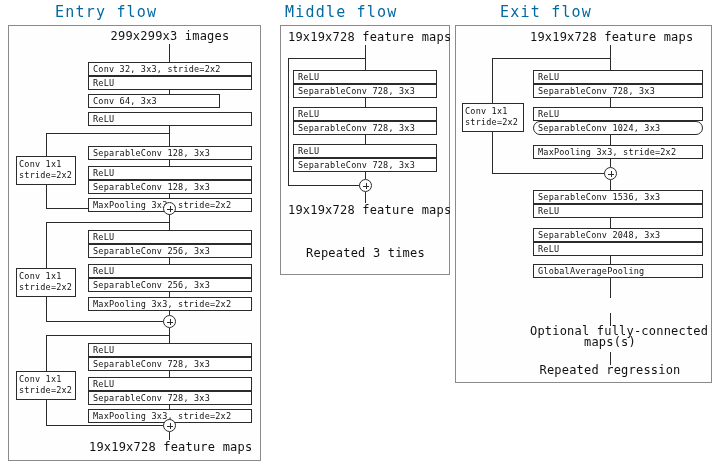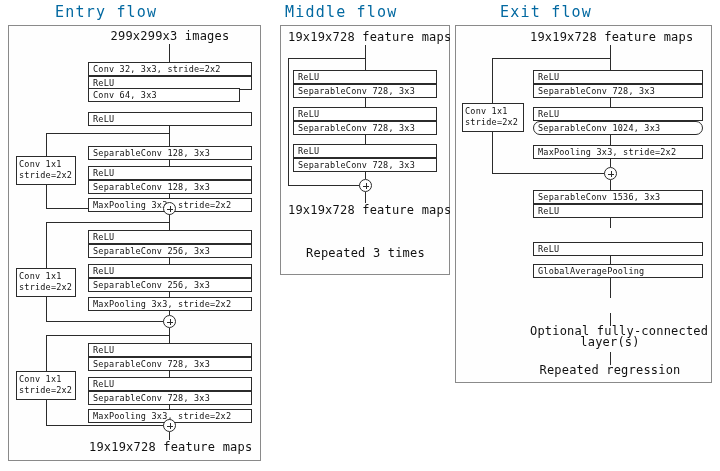--- a/index.html
+++ b/index.html
@@ -116,21 +116,21 @@
 
   <div class="cap" style="left:90px; top:31px; width:160px;">299x299x3 images</div>
 
   <div class="vline" style="left:169px; top:44px; height:18px;"></div>
 
   <div class="op" style="left:88px; top:62px; width:164px; height:14px;">Conv 32, 3x3, stride=2x2</div>
   <div class="op" style="left:88px; top:76px; width:164px; height:14px;">ReLU</div>
 
   <div class="vline" style="left:169px; top:90px; height:8px;"></div>
 
-  <div class="op" style="left:88px; top:88px; width:152px; height:14px;">Conv 64, 3x3</div>
+  <div class="op" style="left:88px; top:94px; width:132px; height:14px;">Conv 64, 3x3</div>
   <div class="op" style="left:88px; top:112px; width:164px; height:14px;">ReLU</div>
 
   <div class="vline" style="left:169px; top:126px; height:20px;"></div>
 
   <div class="hline" style="left:46px; top:133px; width:124px;"></div>
   <div class="vline" style="left:46px; top:133px; height:23px;"></div>
 
   <div class="op two-line" style="left:16px; top:156px; width:60px; height:29px; font-size:8.5px;">
     <div>Conv 1x1</div>
     <div>stride=2x2</div>
@@ -236,24 +236,25 @@
   <div class="op" style="left:533px; top:121px; width:170px; height:14px;border-radius:7px;">SeparableConv 1024, 3x3</div>
   <div class="vline" style="left:610px; top:135px; height:10px;"></div>
   <div class="op" style="left:533px; top:145px; width:170px; height:14px;">MaxPooling 3x3, stride=2x2</div>
   <div class="vline" style="left:610px; top:159px; height:8px;"></div>
   <div class="sum" style="left:604px; top:167px;"></div>
   <div class="vline" style="left:610px; top:180px; height:10px;"></div>
 
   <div class="op" style="left:533px; top:190px; width:170px; height:14px;">SeparableConv 1536, 3x3</div>
   <div class="op" style="left:533px; top:204px; width:170px; height:14px;">ReLU</div>
   <div class="vline" style="left:610px; top:218px; height:10px;"></div>
+  <div class="op" style="left:533px; top:228px; width:170px; height:14px;">SeparableConv 2048, 3x3</div>
   <div class="op" style="left:533px; top:242px; width:170px; height:14px;">ReLU</div>
   <div class="vline" style="left:610px; top:256px; height:8px;"></div>
   <div class="op" style="left:533px; top:264px; width:170px; height:14px;">GlobalAveragePooling</div>
 
   <div class="vline" style="left:610px; top:278px; height:20px;"></div>
   <div class="vline" style="left:610px; top:313px; height:13px;"></div>
   <div class="cap" style="left:530px; top:326px; width:160px;">Optional fully-connected</div>
-  <div class="cap" style="left:530px; top:337px; width:160px;">layer(s)</div>
+  <div class="cap" style="left:530px; top:337px; width:160px;">maps(s)</div>
   <div class="vline" style="left:610px; top:352px; height:13px;"></div>
   <div class="cap" style="left:530px; top:365px; width:160px;">Repeated regression</div>
 
 </div>
 
 </body></html>

